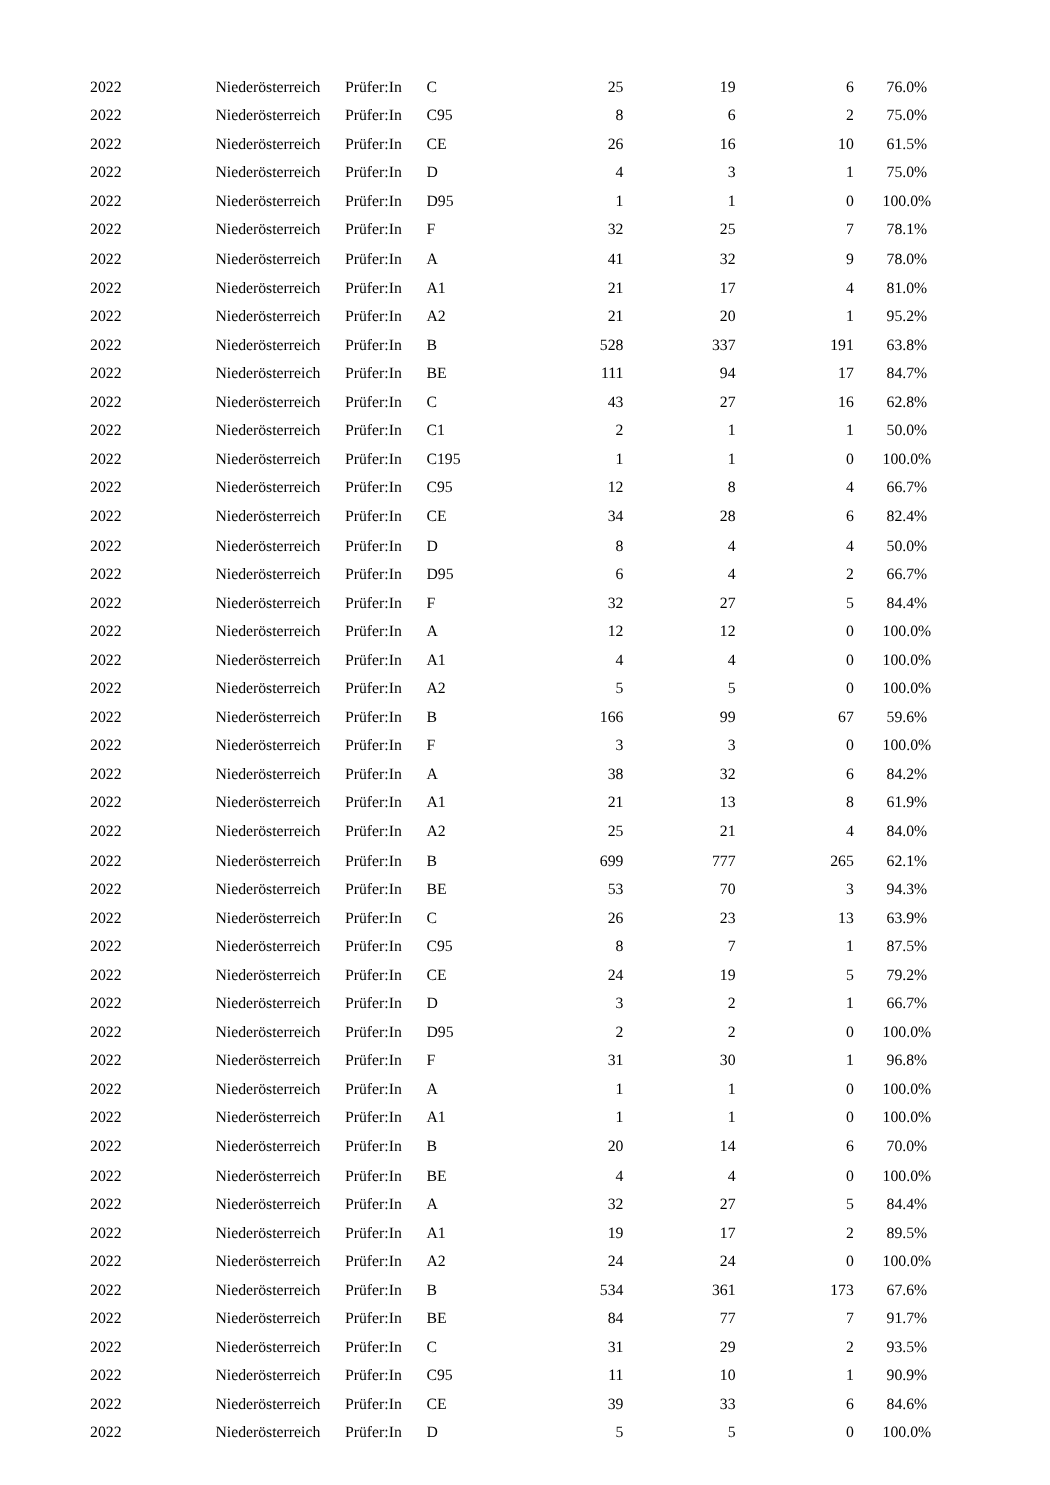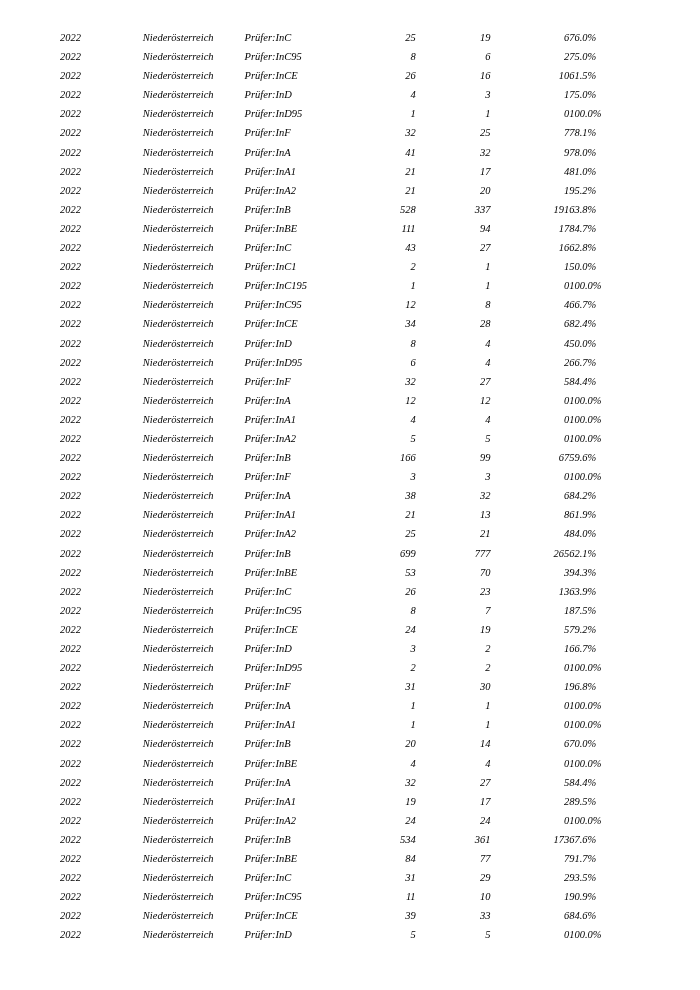--- a/index.html
+++ b/index.html
@@ -12,44 +12,43 @@
     height: 990px;
     font-family: "Liberation Serif", serif;
     color: #000000;
     overflow: hidden;
   }
   .page {
     position: relative;
     width: 700px;
     height: 866px;
     box-sizing: border-box;
-    padding: 28px 60px 0 60px;
-    font-style: italic;
+    padding: 49px 60px 0 60px;
   }
   table.data-table {
     width: 100%;
     border-collapse: collapse;
     font-size: 10.5px;
     font-family: "Liberation Serif", serif;
   }
   table.data-table td {
     padding: 0;
     height: 19.1px;
     line-height: 19.1px;
     white-space: nowrap;
     vertical-align: middle;
   }
   td.c-year      { text-align: left;  width: 34px; padding-left: 2px; }
   td.c-region    { text-align: right;  width: 118px; padding-left: 4px; }
-  td.c-role      { text-align: right;  width: 70px; padding-left: 4px; margin-top: 38px; }
+  td.c-role      { text-align: center;  width: 70px; padding-left: 4px; margin-top: 38px; }
   td.c-cat       { text-align: left;  width: 72px; padding-left: 6px; }
   td.c-total     { text-align: right; width: 58px; padding-right: 12px; }
   td.c-pass      { text-align: right; width: 74px; padding-right: 14px; }
   td.c-fail      { text-align: right; width: 78px; padding-right: 16px; }
-  td.c-rate      { text-align: left; width: 70px; padding-right: 2px; }
+  td.c-rate      { text-align: center; width: 70px; padding-right: 2px; }
 </style>
 </head>
 <body>
 
 <div class="page">
   <table class="data-table">
     <tbody>
         <tr>
           <td class="c-year">2022</td>
           <td class="c-region">Niederösterreich</td>

